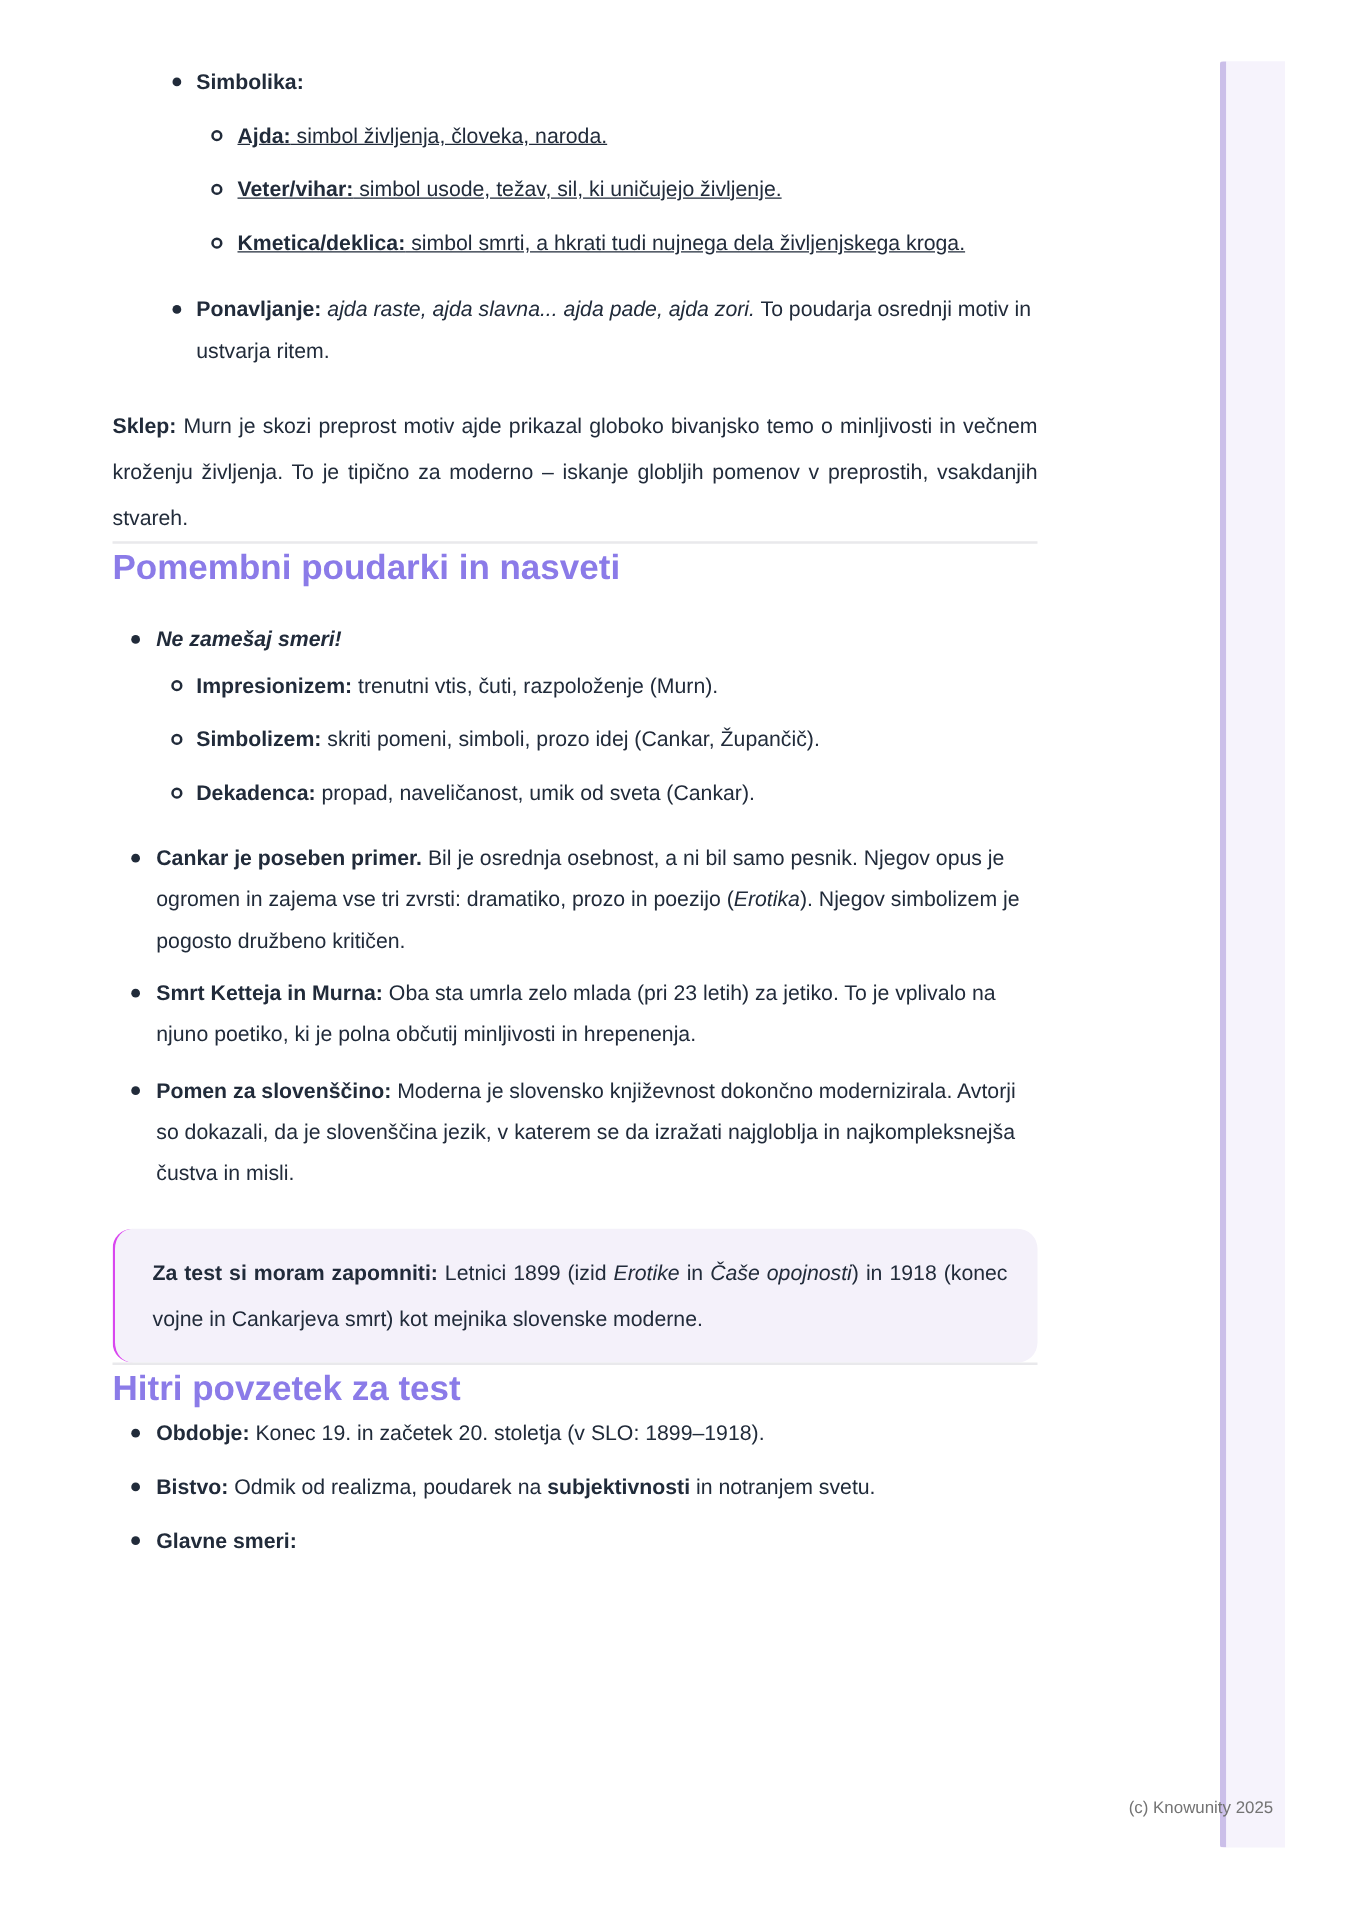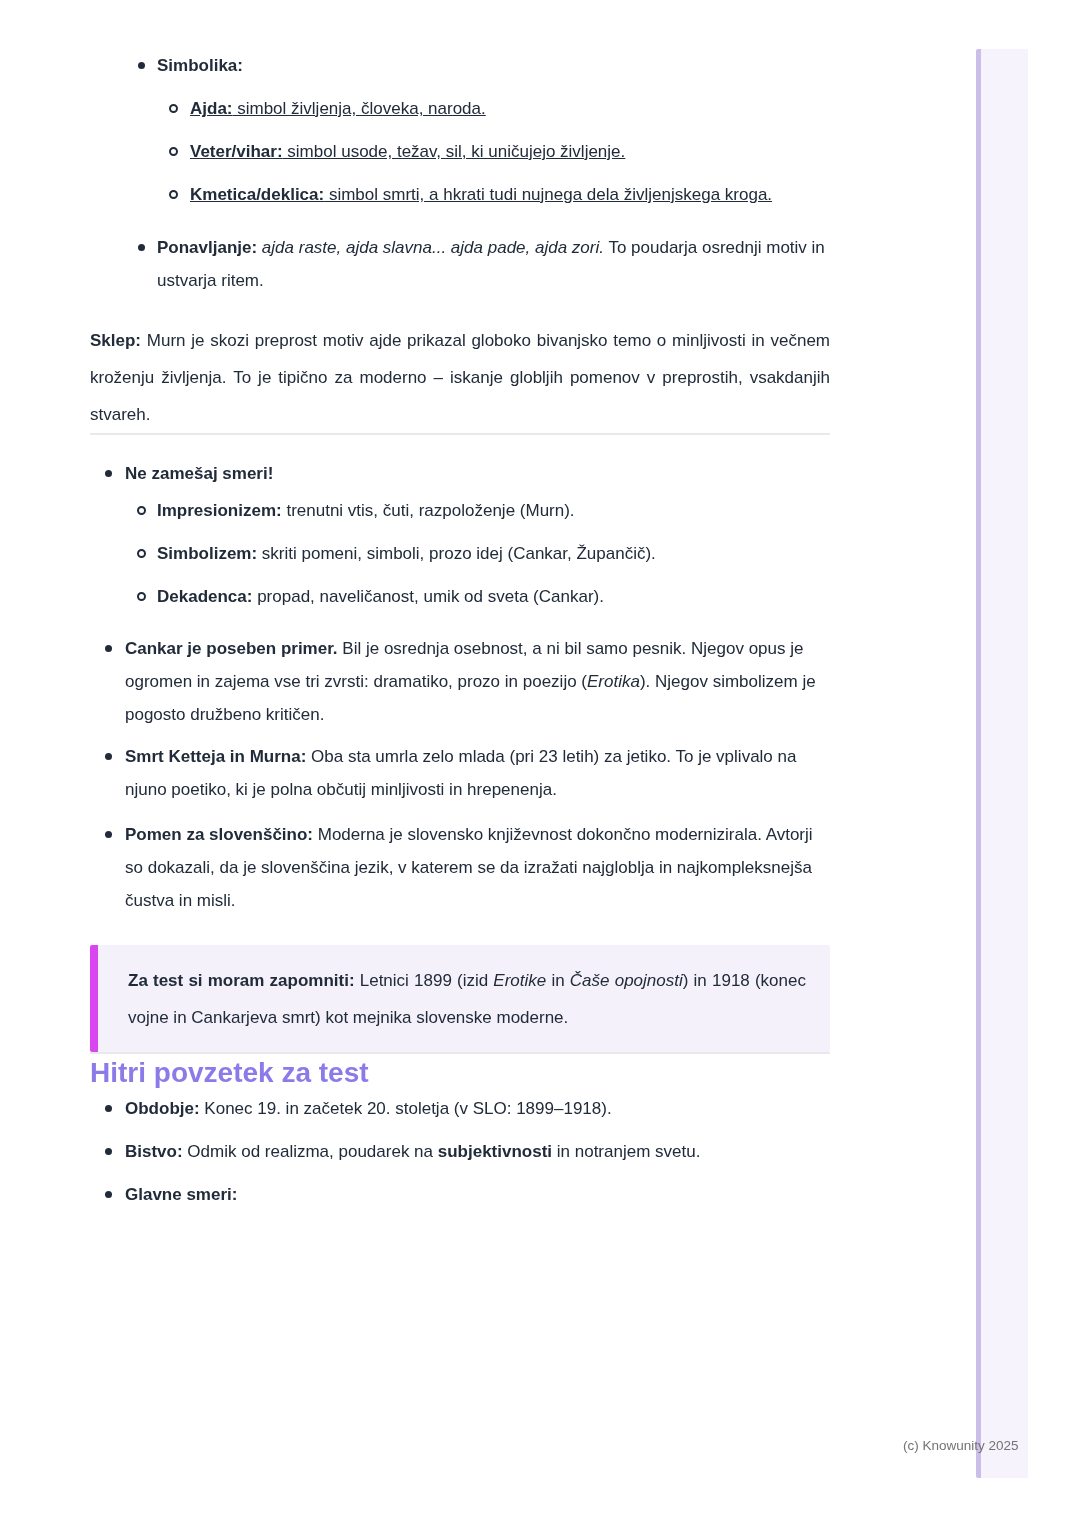--- a/index.html
+++ b/index.html
@@ -36,33 +36,33 @@
   hr.divider{
     border:none;border-top:2px solid #e9e9ec;margin:0;width:100%;
   }
   .hr1{margin-top:31px;}
   .hr2{margin-top:45px;}
   h2.section{
     font-size:28px;line-height:38px;margin:0;color:#8b7be8;font-weight:700;
   }
   .h1{margin-top:24px;}
   .h2{margin-top:23px;}
-  .mt22{margin-top:22px;}
+  .mt22{margin-top:22px;font-style:italic;}
   .mt20{margin-top:20px;}
   .mt19{margin-top:19px;}
   .mt18{}
   .mt12{margin-top:12px;}
   .mt10{margin-top:10px;}
   .mt9{margin-top:9px;}
   .mt4{margin-top:4px;}
   .callout{
     margin-top:28px;
     background:#f4f1fa;
-    border-left:8px solid #d946ef;
-    border-radius:2px;
+    border-left:2px solid #d946ef;
+    border-radius:16px;
     padding:17px 24px 16px 30px;
     line-height:37px;
     text-align:justify;
   }
   .side-strip{
     position:absolute;left:976px;top:49px;width:52px;height:1429px;
     background:#f6f3fc;border-left:5px solid #cbbfe9;border-radius:2px;
     z-index:1;
   }
   .footer{
@@ -95,20 +95,21 @@
     <div class="li la1 mt20">
       <span class="b">Ponavljanje:</span><span class="i"> ajda raste, ajda slavna... ajda pade, ajda zori.</span><span> To poudarja osrednji motiv in ustvarja ritem.</span>
     </div>
 
     <p class="sklep" style="margin-bottom:0">
       <span class="b">Sklep:</span><span> Murn je skozi preprost motiv ajde prikazal globoko bivanjsko temo o minljivosti in večnem kroženju življenja. To je tipično za moderno – iskanje globljih pomenov v preprostih, vsakdanjih stvareh.</span>
     </p>
 
     <hr class="divider hr1">
 
+    <h2 class="section h1">Pomembni poudarki in nasveti</h2>
 
     <div class="li lb1 mt22">
       <span class="b">Ne zamešaj smeri!</span>
     </div>
     <div class="li lb2 mt4">
       <span class="b">Impresionizem:</span><span> trenutni vtis, čuti, razpoloženje (Murn).</span>
     </div>
     <div class="li lb2 mt10">
       <span class="b">Simbolizem:</span><span> skriti pomeni, simboli, prozo idej (Cankar, Župančič).</span>
     </div>

